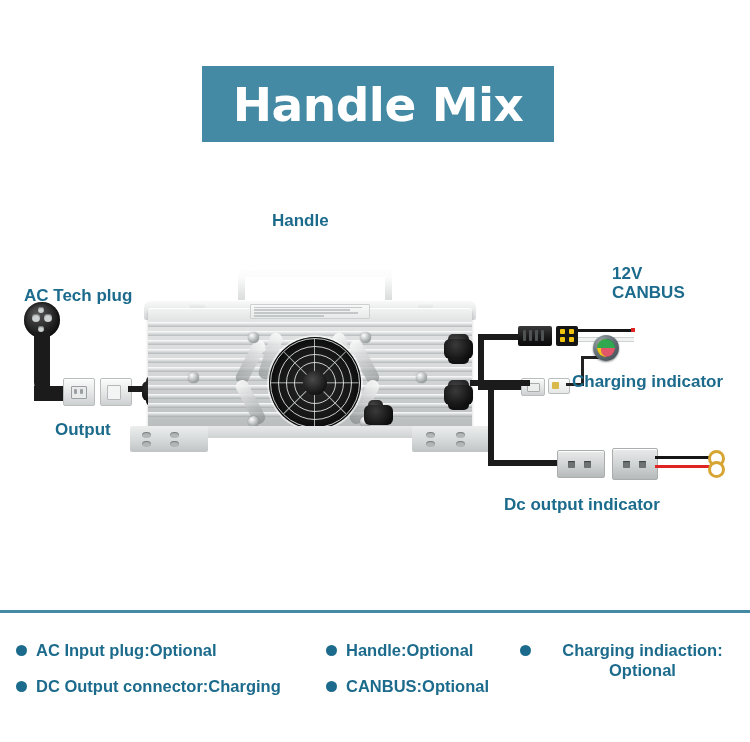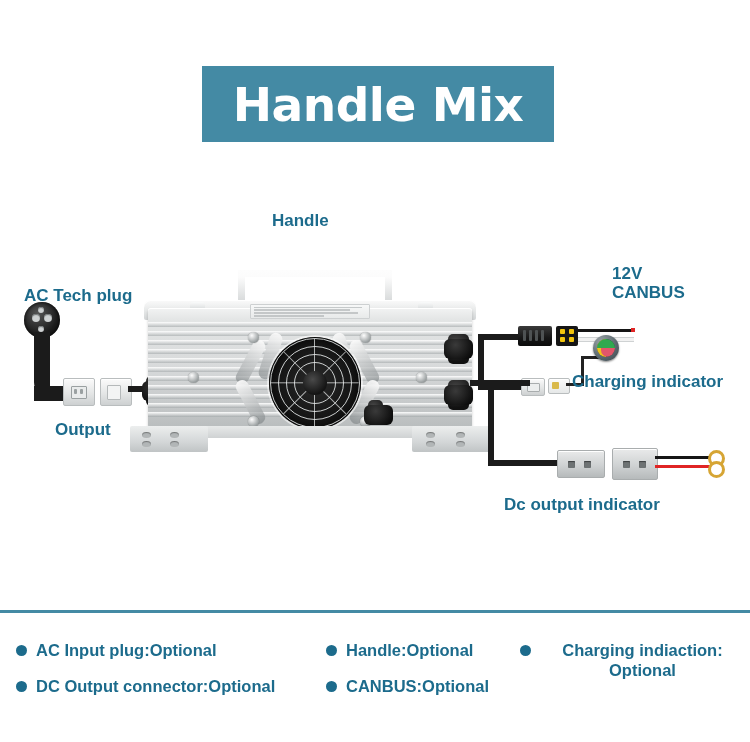--- a/index.html
+++ b/index.html
@@ -403,21 +403,21 @@
 
   <div class="bullets">
 
     <div class="bcol c1">
       <div class="bitem">
         <span class="dot"></span>
         <span class="btxt">AC Input plug:Optional</span>
       </div>
       <div class="bitem">
         <span class="dot"></span>
-        <span class="btxt">DC Output connector:Optional</span>
+        <span class="btxt">DC Output connector:Charging</span>
       </div>
     </div>
 
     <div class="bcol c2">
       <div class="bitem">
         <span class="dot"></span>
         <span class="btxt">Handle:Optional</span>
       </div>
       <div class="bitem">
         <span class="dot"></span>

